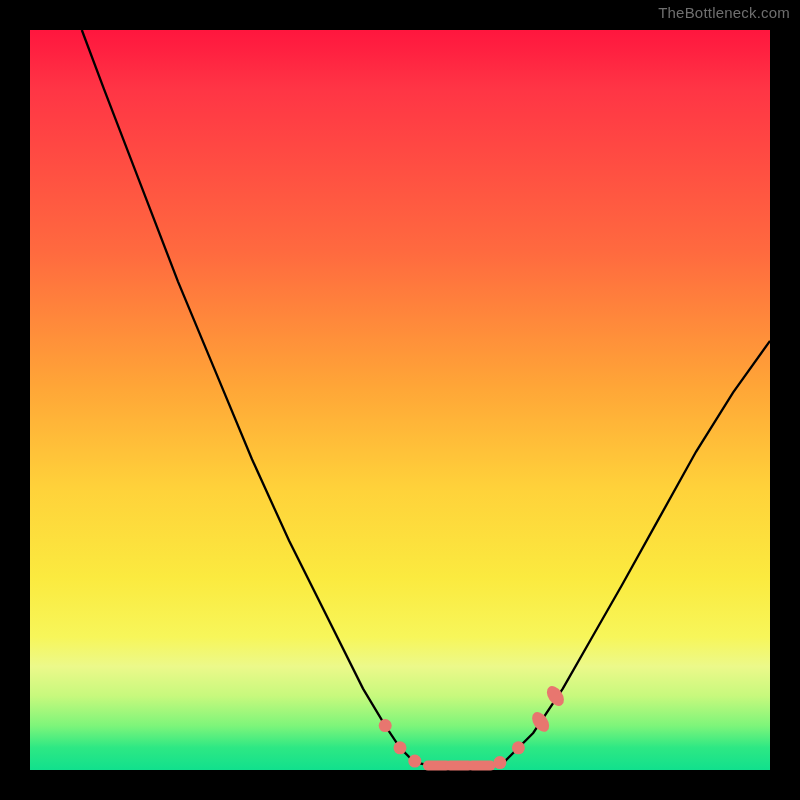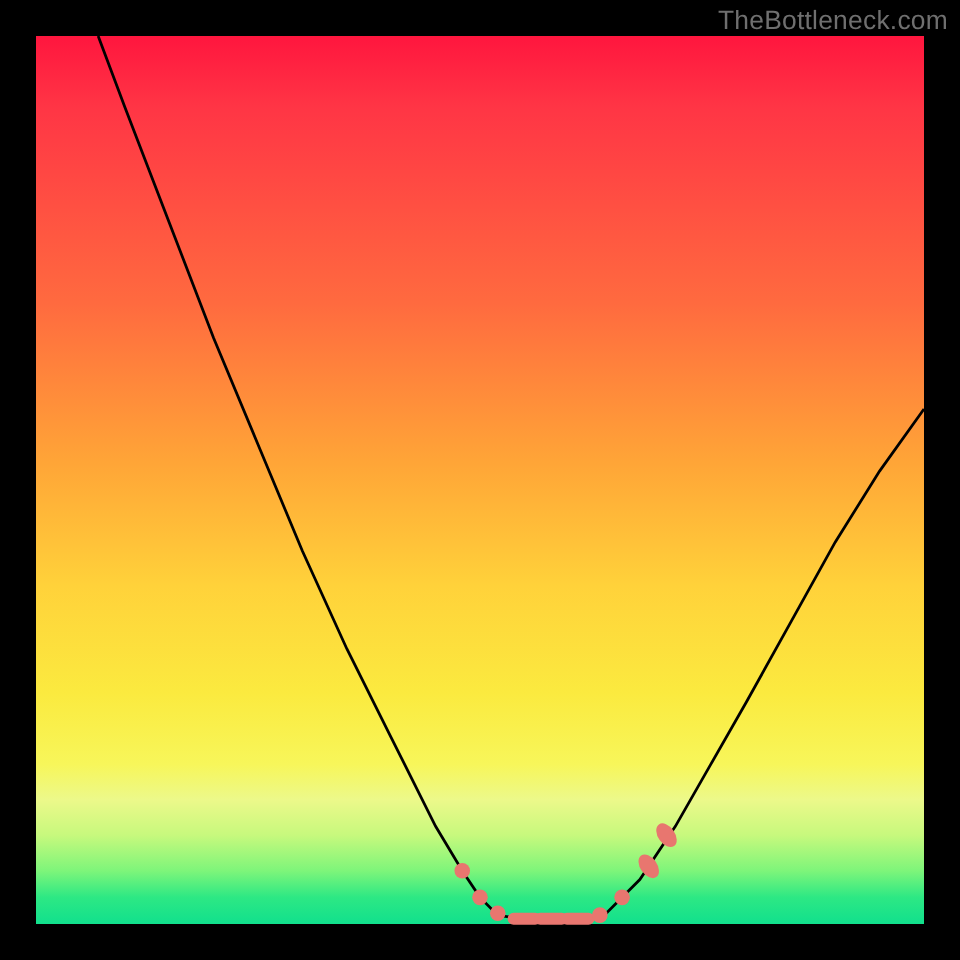--- a/index.html
+++ b/index.html
@@ -40,21 +40,21 @@
       #7ef57a 94%,
       #2de884 97%,
       #11e08d 100%
     );
   }
   .watermark {
     position: absolute;
     top: 4px;
     right: 10px;
     color: #6f6f6f;
-    font-size: 22px;
+    font-size: 15px;
     letter-spacing: 0.2px;
     user-select: none;
     text-align: right;
   }
   svg.curve {
     position: absolute;
     top: 30px;
     left: 30px;
     width: 740px;
     height: 740px;

